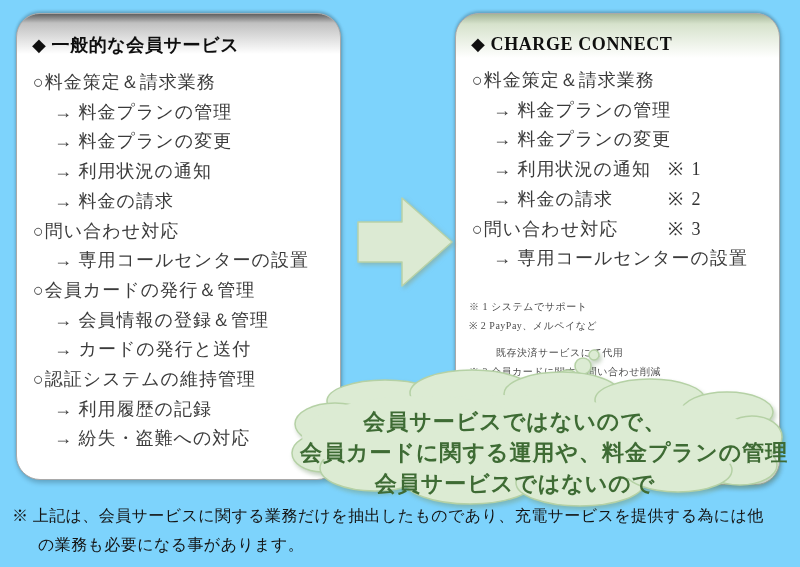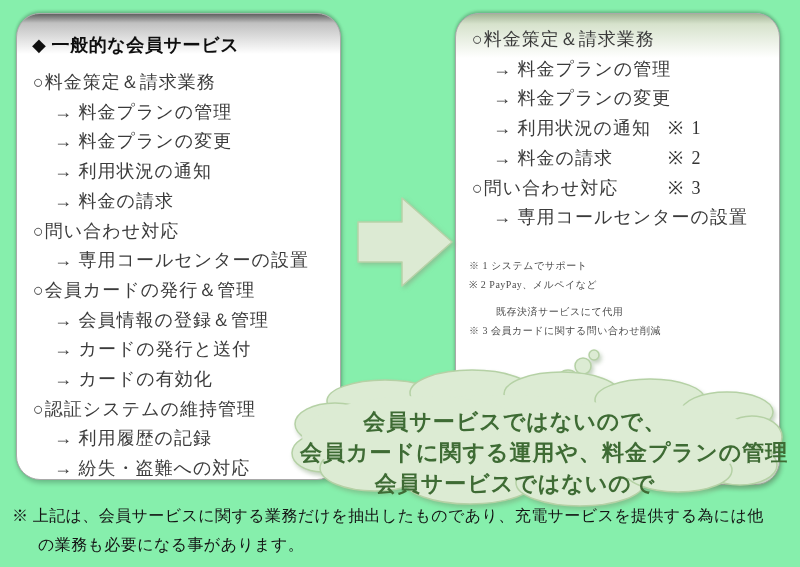--- a/index.html
+++ b/index.html
@@ -1,17 +1,17 @@
 <!DOCTYPE html>
 <html><head>
 <meta charset="utf-8">
 <style>
   html,body{margin:0;padding:0;background:#ffffff;}
   .stage{
-    position:relative;width:800px;height:567px;background:#86efac;overflow:hidden;
+    position:relative;width:800px;height:567px;background:#7dd3fc;overflow:hidden;
     font-family:"Liberation Serif","DejaVu Serif",serif;
   }
   
   .panel{
     position:absolute;top:13px;width:323px;height:465px;
     background:#ffffff;border:1px solid #a9a9a9;border-radius:24px;
     box-shadow:0 -2px 3px rgba(0,0,0,.20), 1px 3px 5px rgba(0,0,0,.22);
   }
   .panel-left{
     left:16px;
@@ -60,28 +60,28 @@
       <div class="row"><span>○料金策定＆請求業務</span></div>
       <div class="row indent"><span>→ 料金プランの管理</span></div>
       <div class="row indent"><span>→ 料金プランの変更</span></div>
       <div class="row indent"><span>→ 利用状況の通知</span></div>
       <div class="row indent"><span>→ 料金の請求</span></div>
       <div class="row"><span>○問い合わせ対応</span></div>
       <div class="row indent"><span>→ 専用コールセンターの設置</span></div>
       <div class="row"><span>○会員カードの発行＆管理</span></div>
       <div class="row indent"><span>→ 会員情報の登録＆管理</span></div>
       <div class="row indent"><span>→ カードの発行と送付</span></div>
-      <div class="row indent"><span>→ カードの有効化</span></div>
       <div class="row"><span>○認証システムの維持管理</span></div>
       <div class="row indent"><span>→ 利用履歴の記録</span></div>
       <div class="row indent"><span>→ 紛失・盗難への対応</span></div>
     </div>
   </section>
 
   <section class="panel panel-right">
+    <h2>◆ CHARGE CONNECT</h2>
     <div class="rows">
       <div class="row"><span>○料金策定＆請求業務</span></div>
       <div class="row indent"><span>→ 料金プランの管理</span></div>
       <div class="row indent"><span>→ 料金プランの変更</span></div>
       <div class="row indent"><span>→ 利用状況の通知</span><span class="note">※ 1</span></div>
       <div class="row indent"><span>→ 料金の請求</span><span class="note">※ 2</span></div>
       <div class="row"><span>○問い合わせ対応</span><span class="note">※ 3</span></div>
       <div class="row indent"><span>→ 専用コールセンターの設置</span></div>
     </div>
     <div class="notes">

